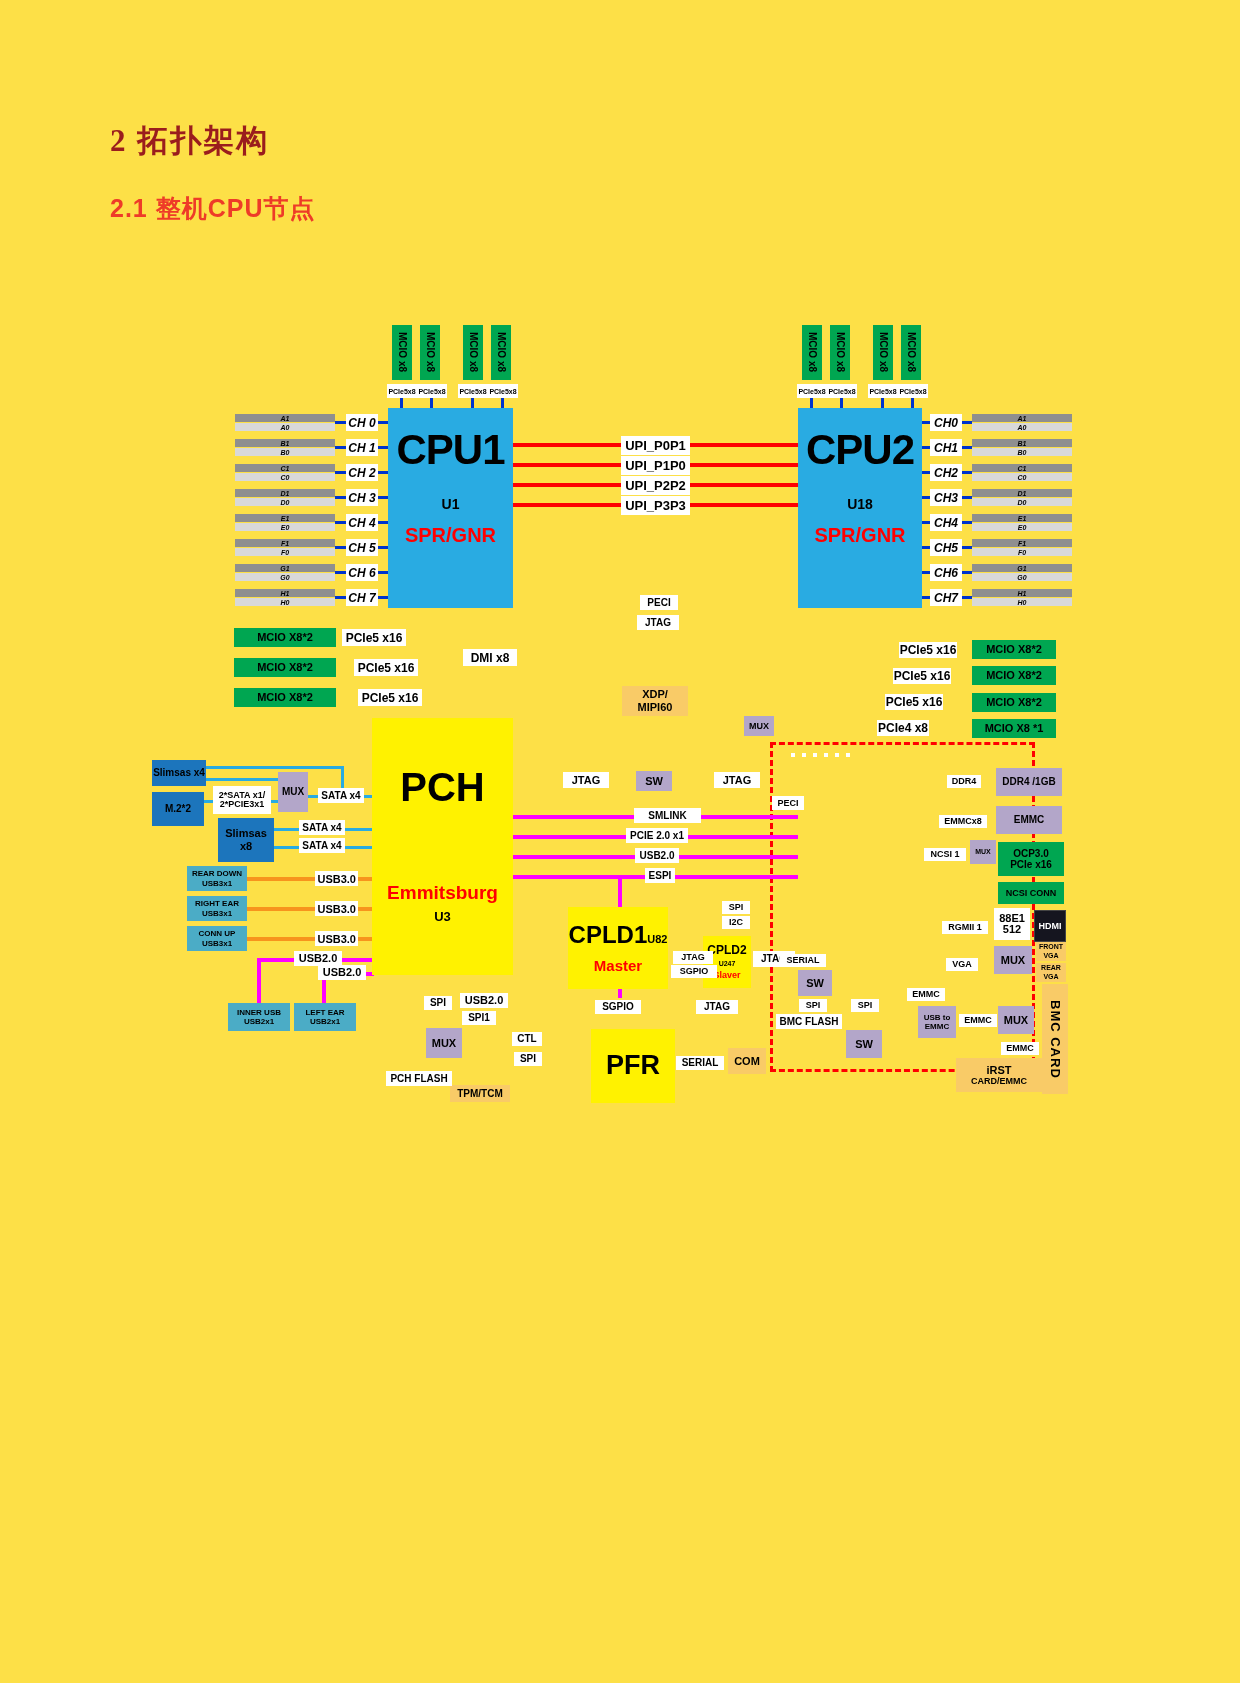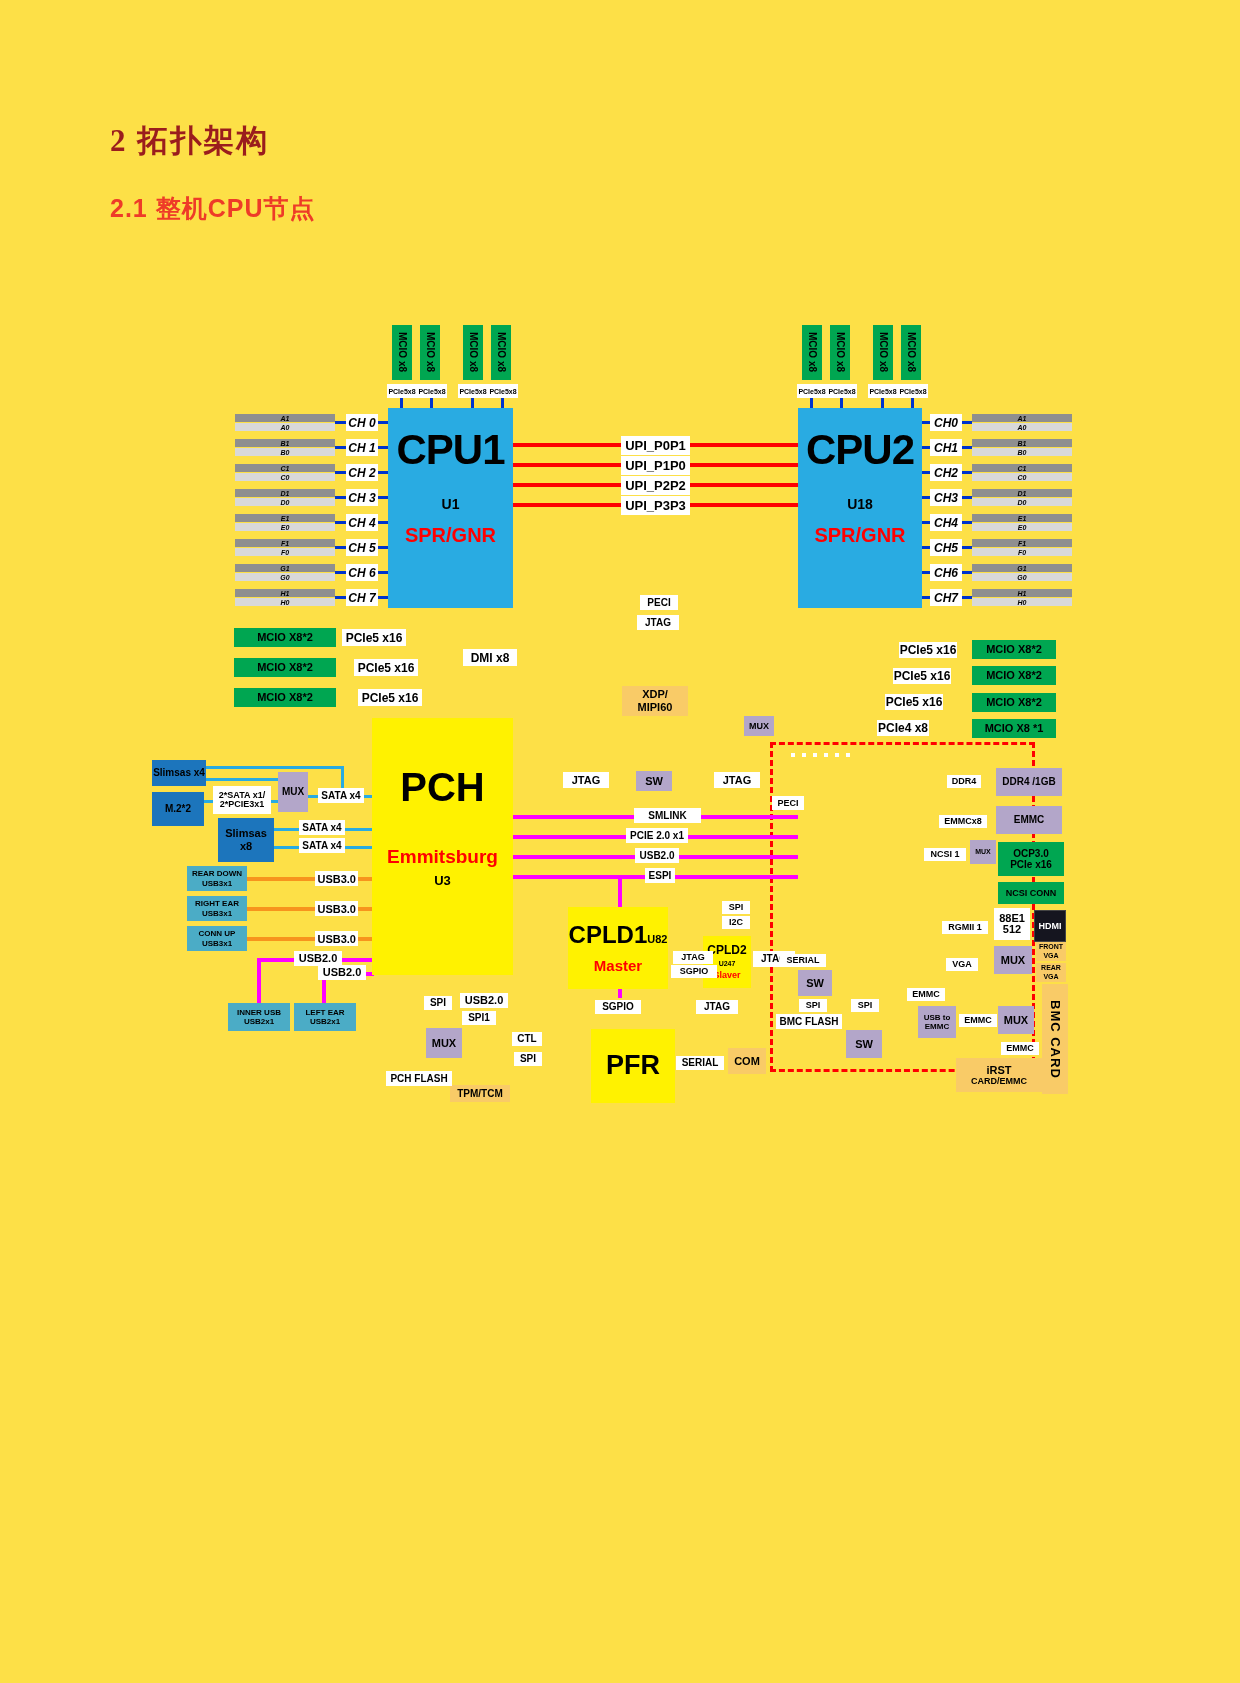--- a/index.html
+++ b/index.html
@@ -276,21 +276,21 @@
   <div class="box grn" style="left:972px;top:719px;width:84px;height:19px;font-size:11px">MCIO X8 *1</div>
 
   <div class="box tan col" style="left:622px;top:686px;width:66px;height:30px;font-size:11px">
     <div>XDP/</div>
     <div>MIPI60</div>
   </div>
   <div class="box pur" style="left:744px;top:716px;width:30px;height:20px;font-size:9px">MUX</div>
 
   <div class="box yel col" style="left:372px;top:718px;width:141px;height:257px;justify-content:flex-start;padding-top:46px;box-sizing:border-box">
     <div style="font-size:40px">PCH</div>
-    <div style="font-size:19px;color:#FF0000;margin-top:36px">Emmitsburg</div>
+    <div style="font-size:19px;color:#FF0000;margin-top:72px">Emmitsburg</div>
     <div style="font-size:13px;margin-top:6px">U3</div>
   </div>
 
   <div class="box blu" style="left:152px;top:760px;width:54px;height:26px;font-size:10px">Slimsas x4</div>
   <div class="ln cy" style="left:206px;top:766px;width:138px;height:3px"></div>
   <div class="ln cy" style="left:341px;top:766px;width:3px;height:32px"></div>
   <div class="ln cy" style="left:206px;top:778px;width:72px;height:3px"></div>
   <div class="box blu" style="left:152px;top:792px;width:52px;height:34px;font-size:10px">M.2*2</div>
   <div class="ln cy" style="left:204px;top:800px;width:74px;height:3px"></div>
   <div class="lbl col" style="left:213px;top:786px;width:58px;height:28px;font-size:9px;flex-direction:column">

